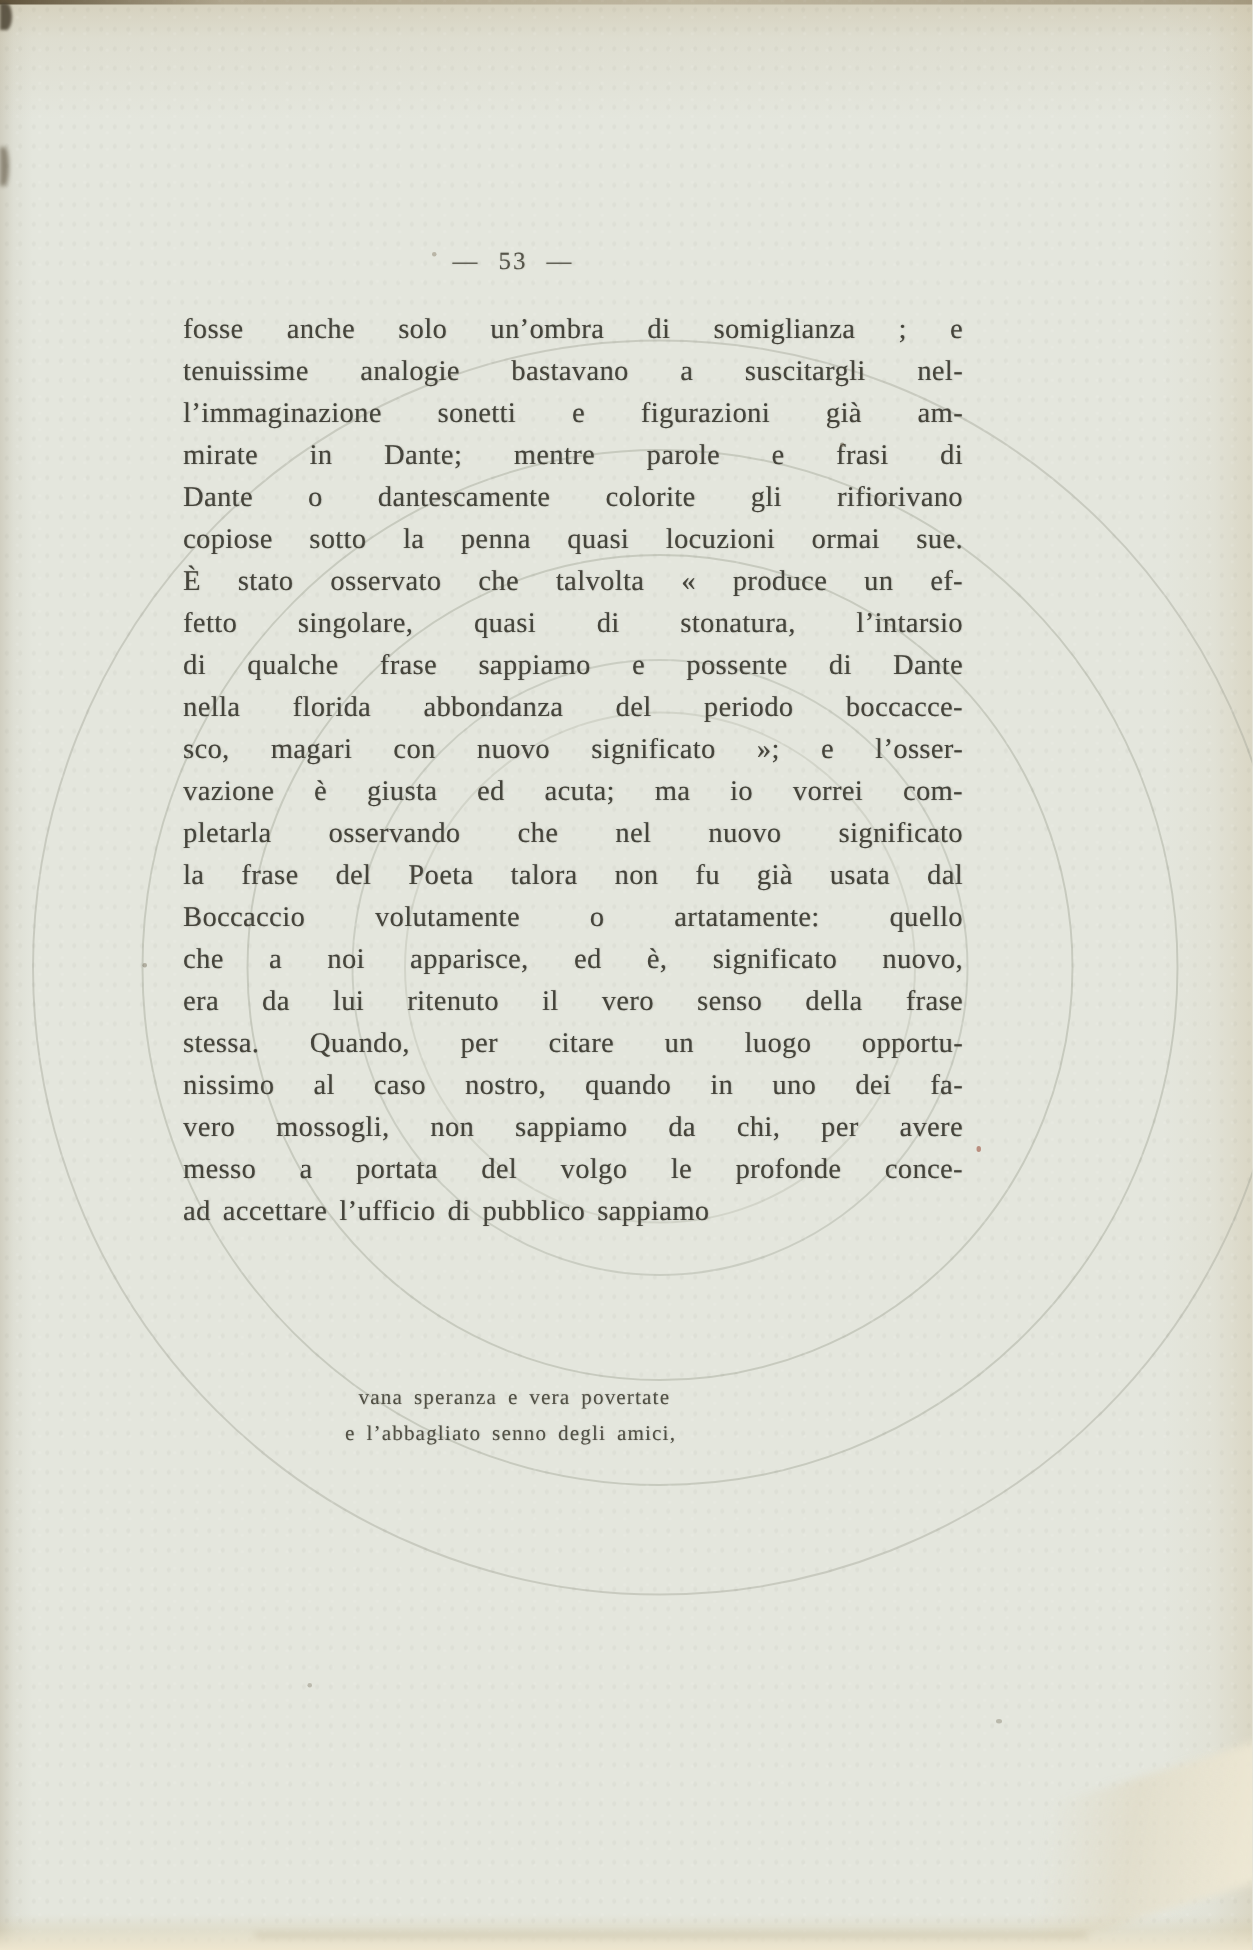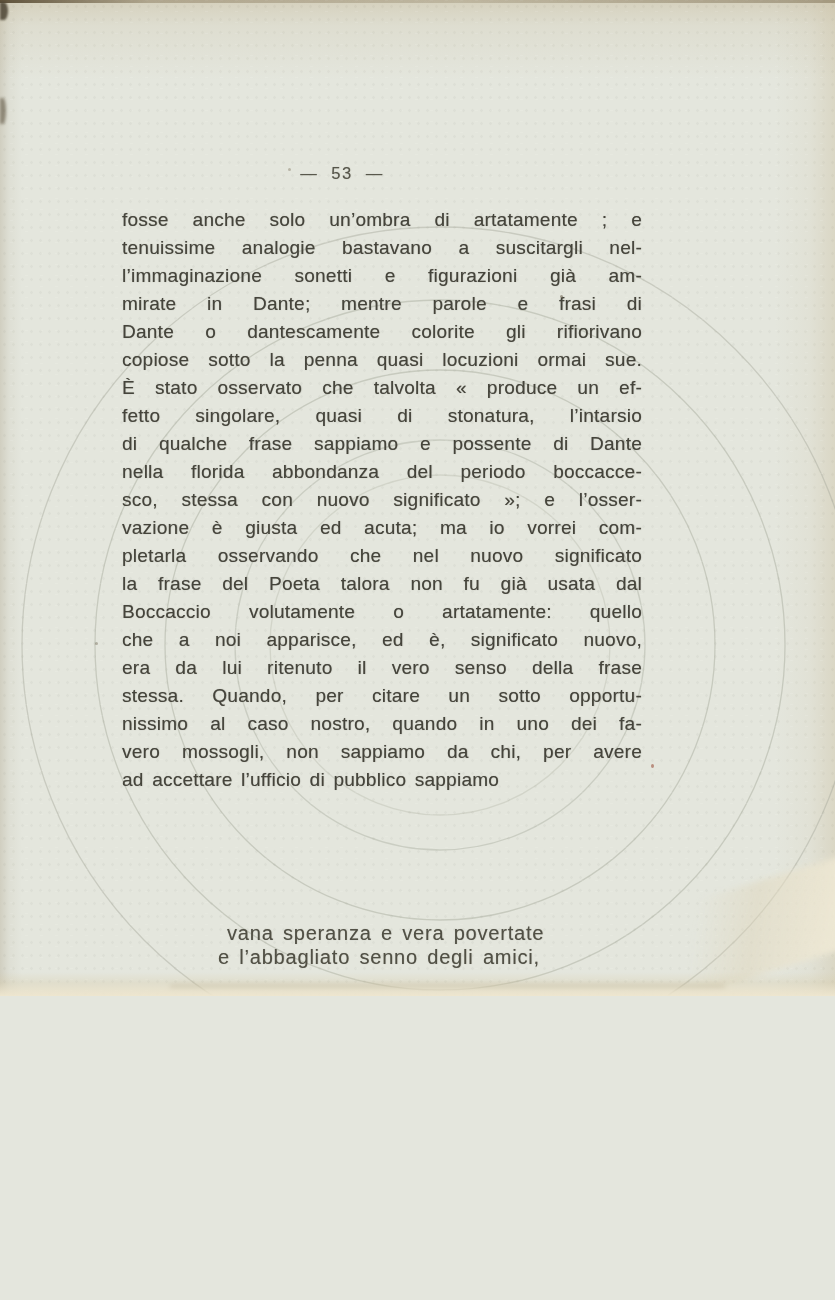--- a/index.html
+++ b/index.html
@@ -7,27 +7,27 @@
     padding: 0;
     width: 835px;
     height: 1300px;
     overflow: hidden;
     background: #e4e6dd;
   }
 
   .page {
     position: relative;
     width: 835px;
-    height: 996px;
+    height: 1300px;
     background:
       linear-gradient(to bottom, rgba(198,186,156,0.50) 0px, rgba(198,186,156,0.20) 26px, rgba(198,186,156,0) 80px),
       linear-gradient(to right, rgba(140,124,92,0.22) 0px, rgba(140,124,92,0.07) 9px, rgba(140,124,92,0) 22px),
       linear-gradient(to left, rgba(203,191,160,0.40) 0px, rgba(203,191,160,0.12) 26px, rgba(203,191,160,0) 60px),
       var(--paper, #e4e6dd);
-    font-family: Liberation Sans, sans-serif;
+    font-family: Liberation Serif, serif;
     color: var(--ink, #45443b);
     overflow: hidden;
   }
 
   
   .grain {
     position: absolute;
     inset: 0;
     background-image:
       radial-gradient(rgba(110,110,95,0.055) 1px, transparent 1.4px),
@@ -77,23 +77,23 @@
     text-align-last: justify;
     white-space: normal;
   }
   .tline.short {
     text-align-last: left;
     word-spacing: 3px;
   }
 
   .verse {
     position: absolute;
-    left: 218px;
+    left: 230px;
     top: 921px;
-    font-size: 20px;
+    font-size: 14px;
     line-height: 24px;
     letter-spacing: 0.8px;
     word-spacing: 3px;
     color: #515045;
     text-shadow: 0.3px 0.3px 0.8px rgba(81,80,69,0.45);
   }
   .verse .vline:first-child { margin-left: 9px; }
 
   
   .top-edge {
@@ -184,40 +184,41 @@
       <circle cx="440" cy="645" r="345" opacity="0.48"></circle>
       <circle cx="440" cy="645" r="418" opacity="0.46"></circle>
     </g>
   </svg>
 
   <div class="grain"></div>
 
   <div class="pagenum">— 53 —</div>
 
   <div class="body">
-      <div class="tline">fosse anche solo un’ombra di artatamente ; e</div>
+      <div class="tline">fosse anche solo un’ombra di somiglianza ; e</div>
       <div class="tline">tenuissime analogie bastavano a suscitargli nel-</div>
       <div class="tline">l’immaginazione sonetti e figurazioni già am-</div>
       <div class="tline">mirate in Dante; mentre parole e frasi di</div>
       <div class="tline">Dante o dantescamente colorite gli rifiorivano</div>
       <div class="tline">copiose sotto la penna quasi locuzioni ormai sue.</div>
       <div class="tline">È stato osservato che talvolta « produce un ef-</div>
       <div class="tline">fetto singolare, quasi di stonatura, l’intarsio</div>
       <div class="tline">di qualche frase sappiamo e possente di Dante</div>
       <div class="tline">nella florida abbondanza del periodo boccacce-</div>
-      <div class="tline">sco, stessa con nuovo significato »; e l’osser-</div>
+      <div class="tline">sco, magari con nuovo significato »; e l’osser-</div>
       <div class="tline">vazione è giusta ed acuta; ma io vorrei com-</div>
       <div class="tline">pletarla osservando che nel nuovo significato</div>
       <div class="tline">la frase del Poeta talora non fu già usata dal</div>
       <div class="tline">Boccaccio volutamente o artatamente: quello</div>
       <div class="tline">che a noi apparisce, ed è, significato nuovo,</div>
       <div class="tline">era da lui ritenuto il vero senso della frase</div>
-      <div class="tline">stessa. Quando, per citare un sotto opportu-</div>
+      <div class="tline">stessa. Quando, per citare un luogo opportu-</div>
       <div class="tline">nissimo al caso nostro, quando in uno dei fa-</div>
       <div class="tline">vero mossogli, non sappiamo da chi, per avere</div>
+      <div class="tline">messo a portata del volgo le profonde conce-</div>
       <div class="tline short">ad accettare l’ufficio di pubblico sappiamo</div>
     </div>
 
   <div class="verse">
       <div class="vline">vana speranza e vera povertate</div>
       <div class="vline">e l’abbagliato senno degli amici,</div>
     </div>
 
   <div class="top-edge"></div>
   <div class="corner-speck"></div>

